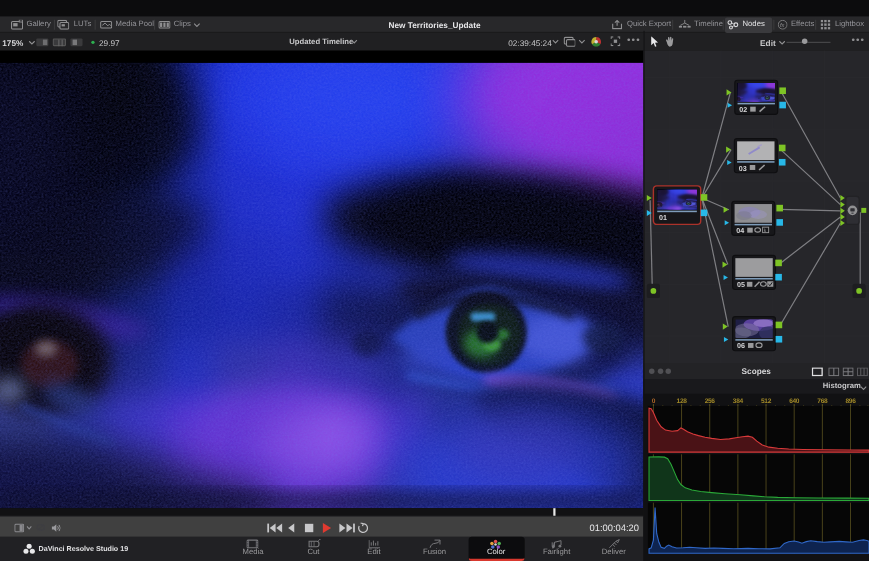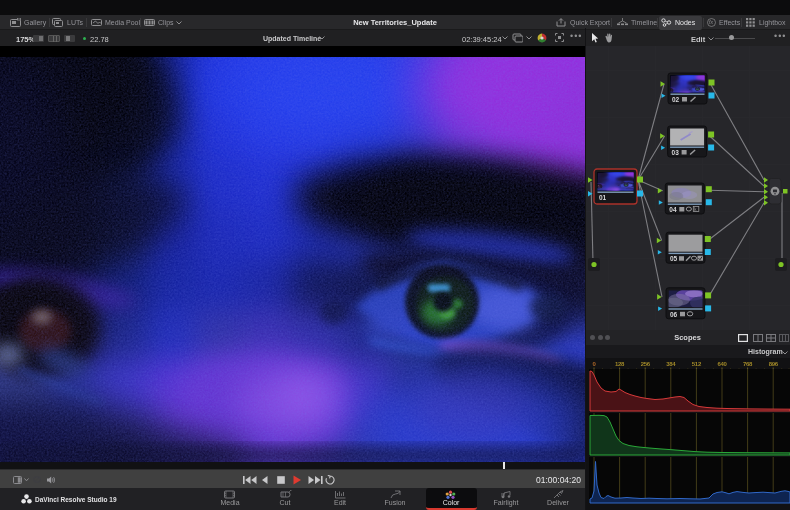--- a/index.html
+++ b/index.html
@@ -89,36 +89,36 @@
           <rect x="6.6" y="3.3" width="2.2" height="2.2"></rect>
           <rect x="0" y="6.6" width="2.2" height="2.2"></rect>
           <rect x="3.3" y="6.6" width="2.2" height="2.2"></rect>
           <rect x="6.6" y="6.6" width="2.2" height="2.2"></rect>
         </g>
       </svg>
   <div class="abs txt" style="left:759px;top:3.5px;">Lightbox</div>
 </div>
 
 <div class="abs" id="ctrlrow" style="left:0;top:30px;width:790px;height:16px;background:#202022;">
-  <div class="abs" style="left:16px;top:4.5px;color:#d8d8da;font-size:7.5px;font-weight:bold;">175%</div>
+  <div class="abs" style="left:2px;top:4.5px;color:#d8d8da;font-size:7.5px;font-weight:bold;">175%</div>
   <svg class="abs" style="left:25.5px;top:6.5px;" width="6" height="4" viewBox="0 0 6 4">
         <path d="M0.5 0.5 L3 3 L5.5 0.5" fill="none" stroke="#8f8f91"></path>
       </svg>
   <div class="abs" style="left:33px;top:5px;width:11px;height:7px;background:#3a3a3c;border-radius:1px;">
         <div style="position:absolute;left:6px;top:1px;width:4px;height:5px;background:#6e6e70;"></div>
       </div>
   <div class="abs" style="left:48px;top:5px;width:12px;height:7px;background:#3a3a3c;border-radius:1px;border:1px solid #555;">
         <div style="position:absolute;left:3.5px;top:0;width:1px;height:6px;background:#666;"></div>
         <div style="position:absolute;left:7px;top:0;width:1px;height:6px;background:#666;"></div>
       </div>
   <div class="abs" style="left:64px;top:5px;width:11px;height:7px;background:#3a3a3c;border-radius:1px;">
         <div style="position:absolute;left:2px;top:1px;width:4px;height:5px;background:#78787a;"></div>
       </div>
   <div class="abs" style="left:83px;top:6.5px;width:3px;height:3px;background:#2db050;border-radius:50%;"></div>
-  <div class="abs" style="left:90px;top:4.5px;color:#c8c8ca;font-size:7.5px;">22.78</div>
+  <div class="abs" style="left:90px;top:4.5px;color:#c8c8ca;font-size:7.5px;">29.97</div>
   <div class="abs" style="left:263px;top:4.5px;color:#c8c8ca;font-size:7px;font-weight:bold;">Updated Timeline</div>
   <svg class="abs" style="left:319px;top:6px;" width="6" height="4" viewBox="0 0 6 4">
         <path d="M0.5 0.5 L3 3 L5.5 0.5" fill="none" stroke="#8f8f91"></path>
       </svg>
   <div class="abs" style="left:462px;top:4.5px;color:#c8c8ca;font-size:7.5px;">02:39:45:24</div>
   <svg class="abs" style="left:502px;top:6px;" width="6" height="4" viewBox="0 0 6 4">
         <path d="M0.5 0.5 L3 3 L5.5 0.5" fill="none" stroke="#8f8f91"></path>
       </svg>
   <svg class="abs" style="left:512px;top:3px;" width="11" height="10" viewBox="0 0 11 10">
         <rect x="1" y="1" width="8" height="6" rx="1" fill="none" stroke="#8f8f91"></rect>

